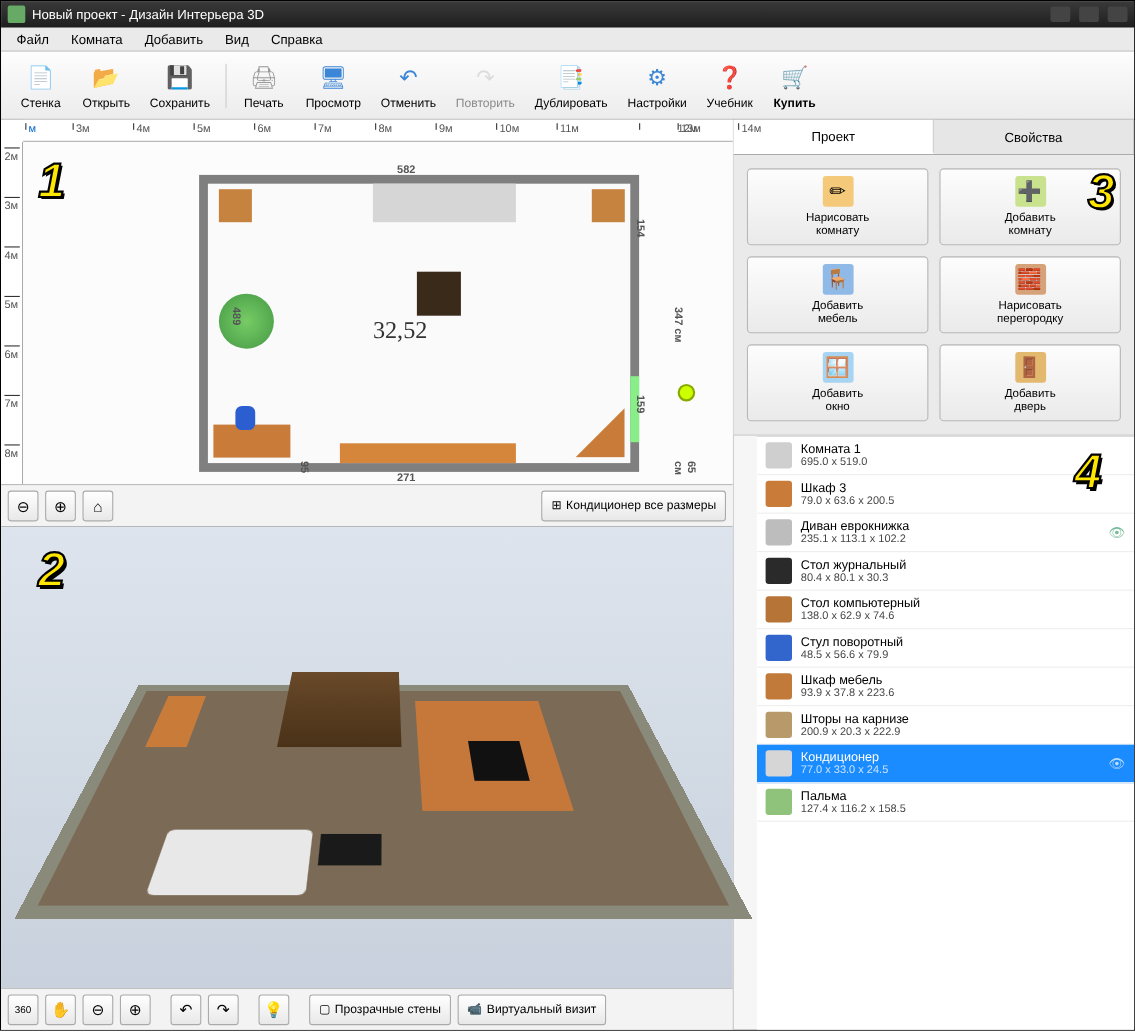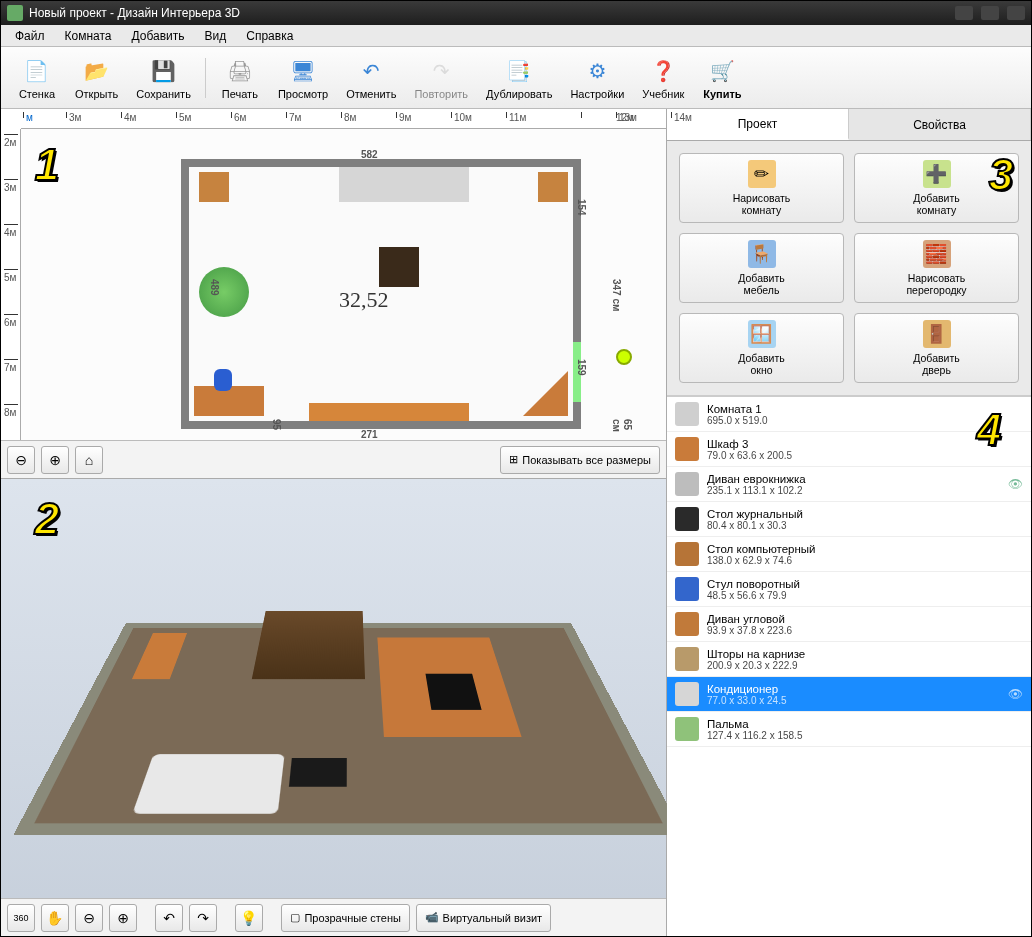--- a/index.html
+++ b/index.html
@@ -183,21 +183,21 @@
           <span class="room-dim" style="left:555px;top:230px;writing-mode:vertical-rl;">159</span>
           <span class="room-dim" style="left:590px;top:290px;writing-mode:vertical-rl;">65 см</span>
         </div>
         <div class="plan-toolbar">
           <div class="sq-btn">⊖</div>
           <div class="sq-btn">⊕</div>
           <div class="sq-btn">⌂</div>
           <div style="flex:1"></div>
           <div class="pill-btn">
               <span>⊞</span>
-              <span>Показывать все размеры</span>
+              <span>Кондиционер все размеры</span>
             </div>
         </div>
       </div>
 
       <div class="view3d">
         <div class="annot" style="left:22px; top:12px;">2</div>
         <div class="floor">
           <div style="position:absolute;left:30%;top:-40px;width:120px;height:140px;background:linear-gradient(#6a4a2a,#4a3218);"></div>
           <div style="position:absolute;right:18%;top:20px;width:130px;height:170px;background:#c6783a;"></div>
           <div style="position:absolute;right:24%;top:90px;width:50px;height:60px;background:#111;"></div>
@@ -257,21 +257,21 @@
               <div>Добавить<br>окно</div>
             </div>
             <div class="act-btn">
               <div class="aico" style="background: rgb(227, 184, 111);">🚪</div>
               <div>Добавить<br>дверь</div>
             </div>
           </div>
       </div>
       <div style="position:relative;flex:1;display:flex;">
         <div class="annot" style="right:18px; top:6px;">4</div>
-        <div class="obj-list" id="objlist" style="flex:1;">
+        <div class="obj-list" id="objlist" style="flex:1;margin-left:21px;">
             <div class="obj-item">
               <div class="oico" style="background: rgb(207, 207, 207);"></div>
               <div class="otxt">
                 <div class="oname">Комната 1</div>
                 <div class="odim">695.0 x 519.0</div>
               </div>
             </div>
             <div class="obj-item">
               <div class="oico" style="background: rgb(201, 123, 58);"></div>
               <div class="otxt">
@@ -304,21 +304,21 @@
             <div class="obj-item">
               <div class="oico" style="background: rgb(51, 102, 204);"></div>
               <div class="otxt">
                 <div class="oname">Стул поворотный</div>
                 <div class="odim">48.5 x 56.6 x 79.9</div>
               </div>
             </div>
             <div class="obj-item">
               <div class="oico" style="background: rgb(193, 122, 58);"></div>
               <div class="otxt">
-                <div class="oname">Диван угловой</div>
+                <div class="oname">Шкаф мебель</div>
                 <div class="odim">93.9 x 37.8 x 223.6</div>
               </div>
             </div>
             <div class="obj-item">
               <div class="oico" style="background: rgb(184, 154, 106);"></div>
               <div class="otxt">
                 <div class="oname">Шторы на карнизе</div>
                 <div class="odim">200.9 x 20.3 x 222.9</div>
               </div>
             </div>

